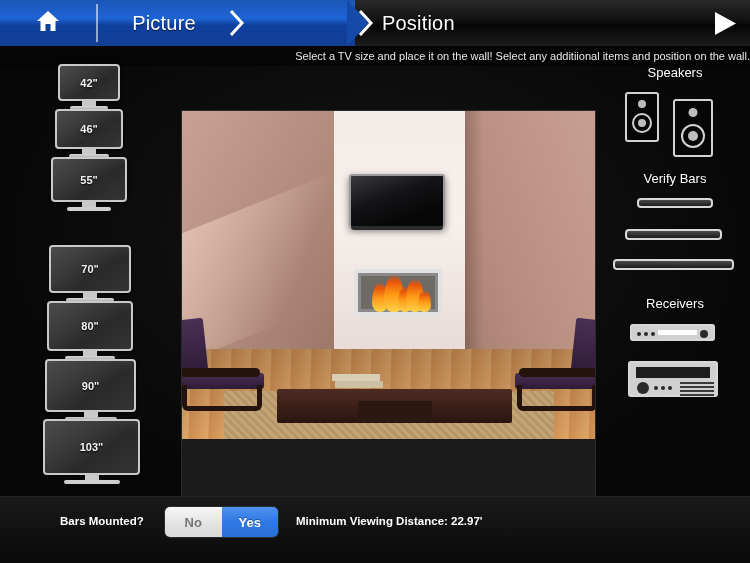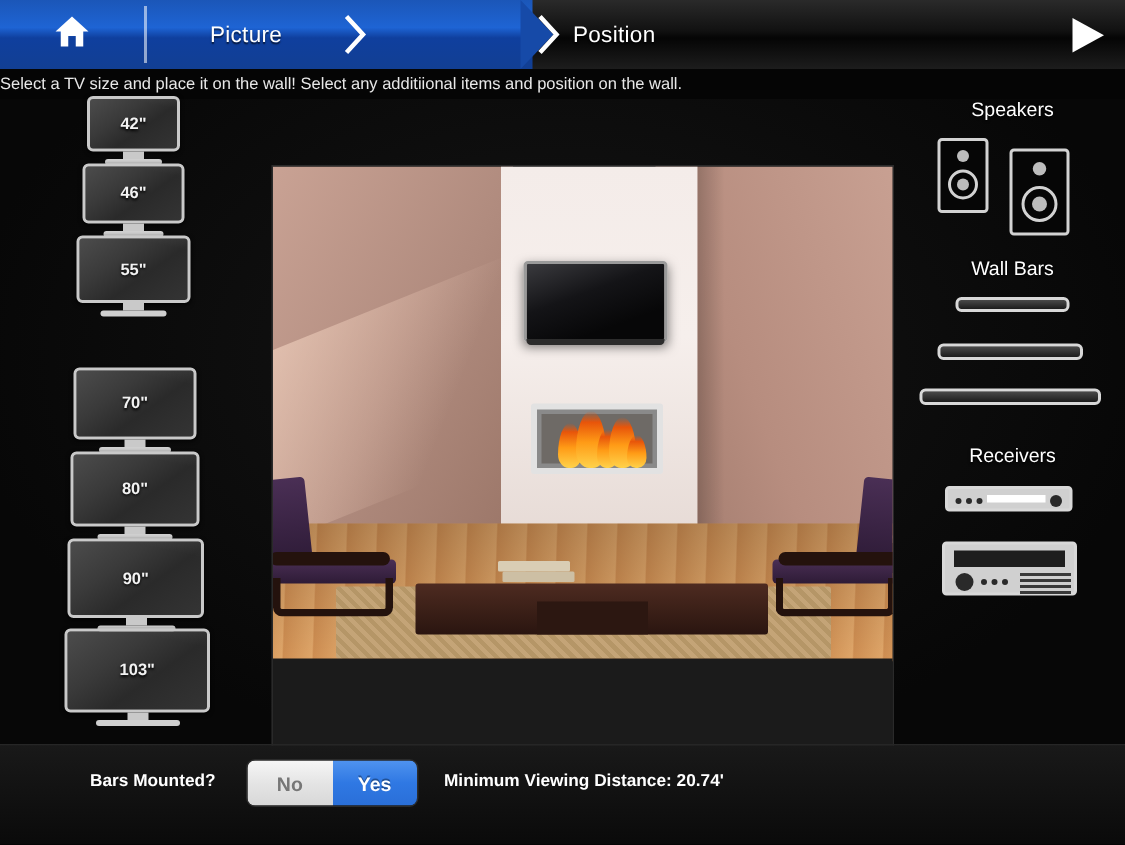--- a/index.html
+++ b/index.html
@@ -31,42 +31,42 @@
     position: absolute; left: 0; top: 0; width: 96px; height: 46px;
     display: flex; align-items: center; justify-content: center;
   }
   .nav-divider {
     position: absolute; left: 96px; top: 4px; width: 2px; height: 38px;
     background: rgba(255,255,255,0.55);
   }
   .nav-seg {
     position: absolute; top: 0; height: 46px;
     display: flex; align-items: center; color: #fff;
-    font-size: 15px; letter-spacing: .2px;
+    font-size: 20px; letter-spacing: .2px;
     text-shadow: 0 1px 1px rgba(0,0,0,.65);
   }
   .nav-seg.picture  { left: 98px; width: 132px; justify-content: center; }
   .nav-seg.verify   { left: 243px; width: 110px; justify-content: center; }
   .nav-seg.position { left: 382px; width: 200px; justify-content: flex-start; }
 
   .chev {
     position: absolute; top: 9px; width: 16px; height: 28px;
   }
   .chev svg { display: block; }
   .chev.c1 { left: 229px; }
   .chev.c2 { left: 358px; }
 
   .nav-next {
     position: absolute; right: 12px; top: 11px; width: 26px; height: 25px;
   }
 
   
   .instruction {
     position: absolute; left: 0; top: 46px; width: 750px; height: 20px;
-    display: flex; align-items: center; justify-content: flex-start;
+    display: flex; align-items: center; justify-content: flex-end;
     color: #e8e8e8; font-size: 11px;
     background: #050505;
   }
 
   
   .stage {
     position: absolute; left: 0; top: 66px; width: 750px; height: 430px;
     background: radial-gradient(ellipse at 50% 40%, #151515 0%, #070707 75%);
   }
 
@@ -395,21 +395,21 @@
           </div>
       </div>
 
       <div class="spk" style="left:73px; top:33px; width:40px; height:58px;">
         <div class="tweeter" style="top:7px; width:9px; height:9px;"></div>
         <div class="woofer" style="top:23px; width:24px; height:24px;">
             <i style="width:10px;height:10px;"></i>
           </div>
       </div>
 
-      <div class="rail-title" style="top:105px;">Wall Bars</div>
+      <div class="rail-title" style="top:105px;">Verify Bars</div>
 
       <div class="bar" style="left:37px; top:132px; width:76px; height:10px;"></div>
       <div class="bar" style="left:25px; top:163px; width:97px; height:11px;"></div>
       <div class="bar" style="left:13px; top:193px; width:121px; height:11px;"></div>
 
       <div class="rail-title" style="top:230px;">Receivers</div>
 
       <div class="recv" style="left:30px; top:258px; width:85px; height:17px;">
         <div class="dot" style="left:5px; top:6px; width:4px; height:4px;"></div>
         <div class="dot" style="left:12px; top:6px; width:4px; height:4px;"></div>
@@ -485,16 +485,16 @@
 
   <div class="bottombar"></div>
 
   <div class="wall-label">Bars Mounted?</div>
 
   <div class="toggle">
     <div class="seg off">No</div>
     <div class="seg on">Yes</div>
   </div>
 
-  <div class="mvd">Minimum Viewing Distance: 20.74'</div>
+  <div class="mvd">Minimum Viewing Distance: 22.97'</div>
 
 
 </div>
 
 </body></html>

